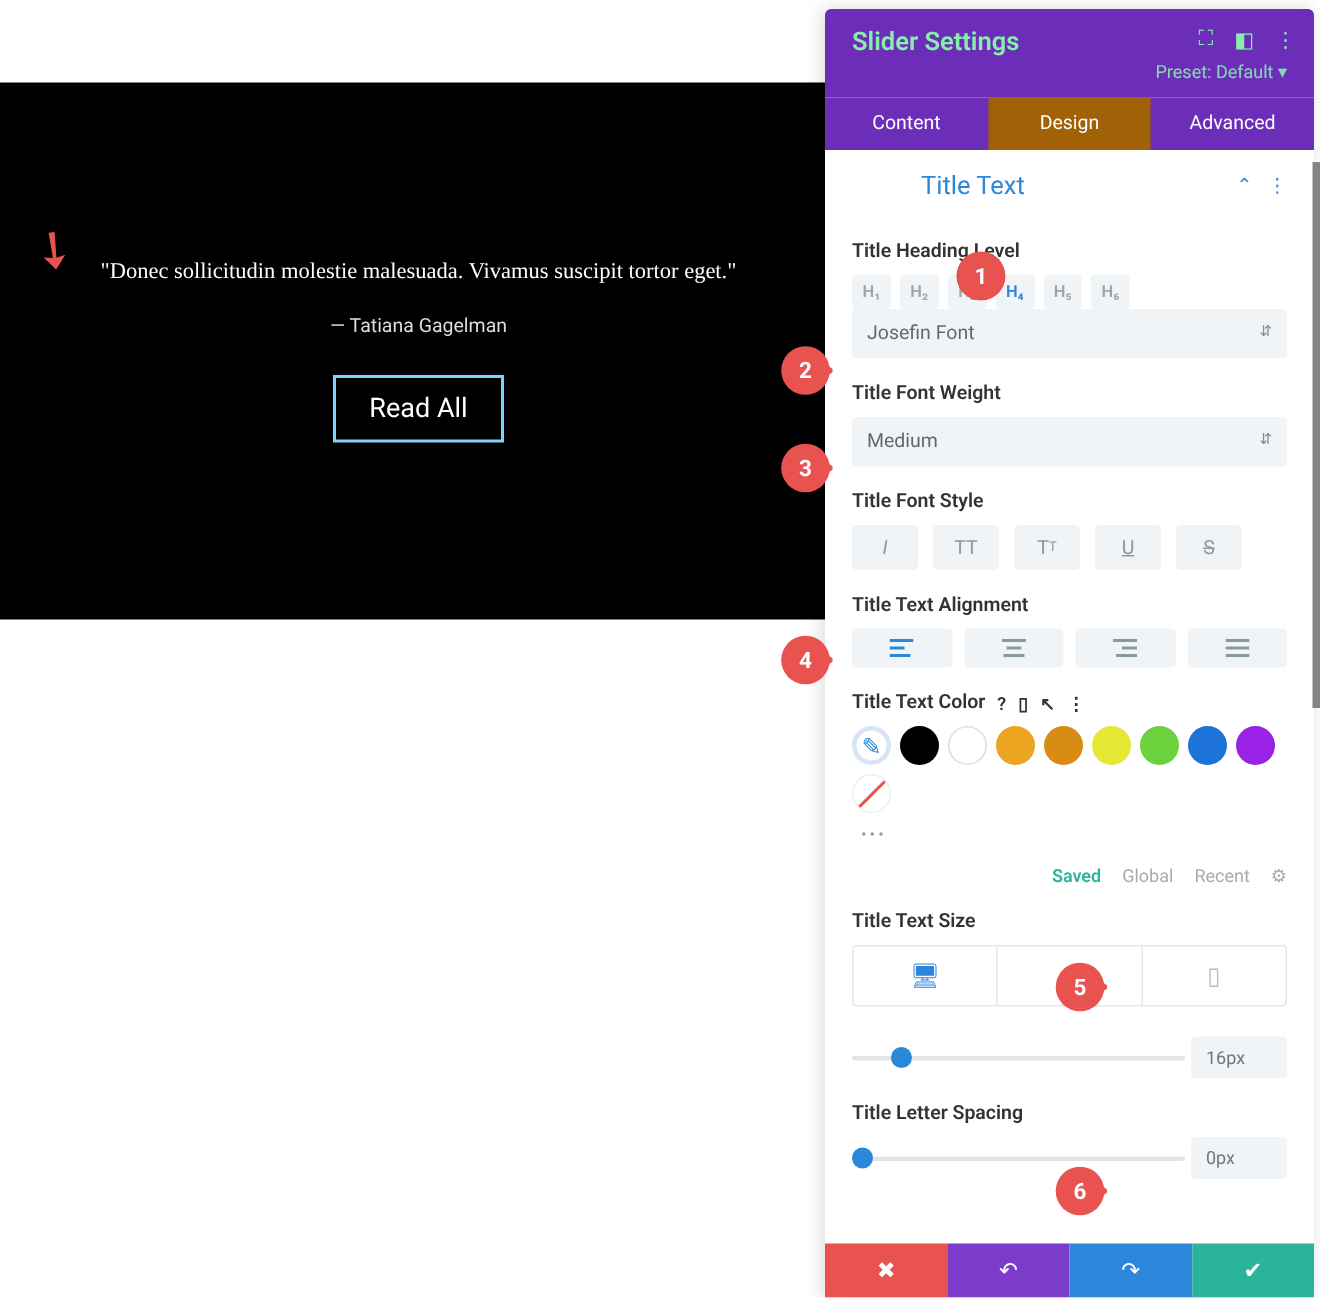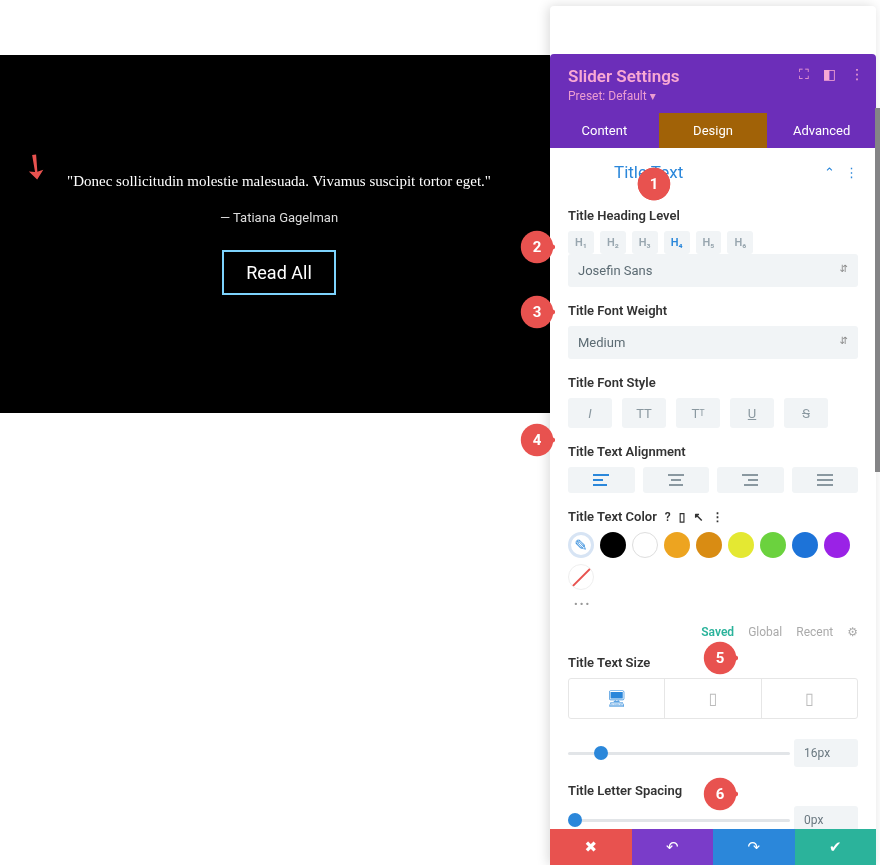--- a/index.html
+++ b/index.html
@@ -6,23 +6,23 @@
 body { width:880px; height:865px; background:#fff; position:relative; overflow:hidden; }
 
 .preview { position:absolute; left:0; top:55px; width:558px; height:358px; background:#000; color:#fff; display:flex; flex-direction:column; align-items:center; justify-content:center; }
 .preview .quote { font-family:Georgia,serif; font-size:15px; text-align:center; padding:0 30px; }
 .preview .author { font-size:13px; margin-top:20px; color:#ddd; }
 .preview .btn { margin-top:25px; border:2px solid #7dd3fc; padding:10px 22px; font-size:18px; background:transparent; color:#fff; }
 
 .arrow-diag { position:absolute; left:22px; top:146px; color:#e8524f; font-size:34px; transform:rotate(38deg); }
 
 .panel { position:absolute; right:4px; top:6px; width:326px; bottom:0; background:#fff; border-radius:4px 4px 0 0; box-shadow:-2px 0 12px rgba(0,0,0,0.15); display:flex; flex-direction:column; }
-.panel-header { background:#6c2eb9; color:#f9a8d4; padding:12px 18px 10px; border-radius:4px 4px 0 0; position:relative;margin-top:48px; }
+.panel-header { background:#6c2eb9; color:#86efac; padding:12px 18px 10px; border-radius:4px 4px 0 0; position:relative; }
 .panel-title { font-size:17px; font-weight:600; }
-.panel-preset { font-size:12px; margin-top:3px; opacity:.9; }
+.panel-preset { font-size:12px; margin-top:3px; opacity:.9;text-align:right; }
 .panel-header-icons { position:absolute; right:12px; top:12px; display:flex; gap:14px; }
 .panel-header-icons span { cursor:pointer; font-size:14px; }
 
 .tabs { display:flex; background:#6c2eb9; }
 .tab { flex:1; text-align:center; padding:10px 0; color:#fff; font-size:13px; cursor:pointer; }
 .tab.active { background:#a16207; }
 
 .section-head { display:flex; align-items:center; justify-content:space-between; padding:14px 18px 10px;margin-left:46px; }
 .section-title { color:#2b87da; font-size:17px; }
 .section-head-icons { display:flex; gap:10px; color:#2b87da; }
@@ -118,21 +118,21 @@
     <div class="field-label">Title Heading Level</div>
     <div class="h-btns">
       <div class="h-btn">H₁</div>
       <div class="h-btn">H₂</div>
       <div class="h-btn">H₃</div>
       <div class="h-btn active">H₄</div>
       <div class="h-btn">H₅</div>
       <div class="h-btn">H₆</div>
     </div>
 
-    <div class="select">Josefin Sans</div>
+    <div class="select">Josefin Font</div>
 
     <div class="field-label">Title Font Weight</div>
     <div class="select">Medium</div>
 
     <div class="field-label">Title Font Style</div>
     <div class="style-btns">
       <div class="style-btn">
           <i>I</i>
         </div>
       <div class="style-btn">TT</div>

